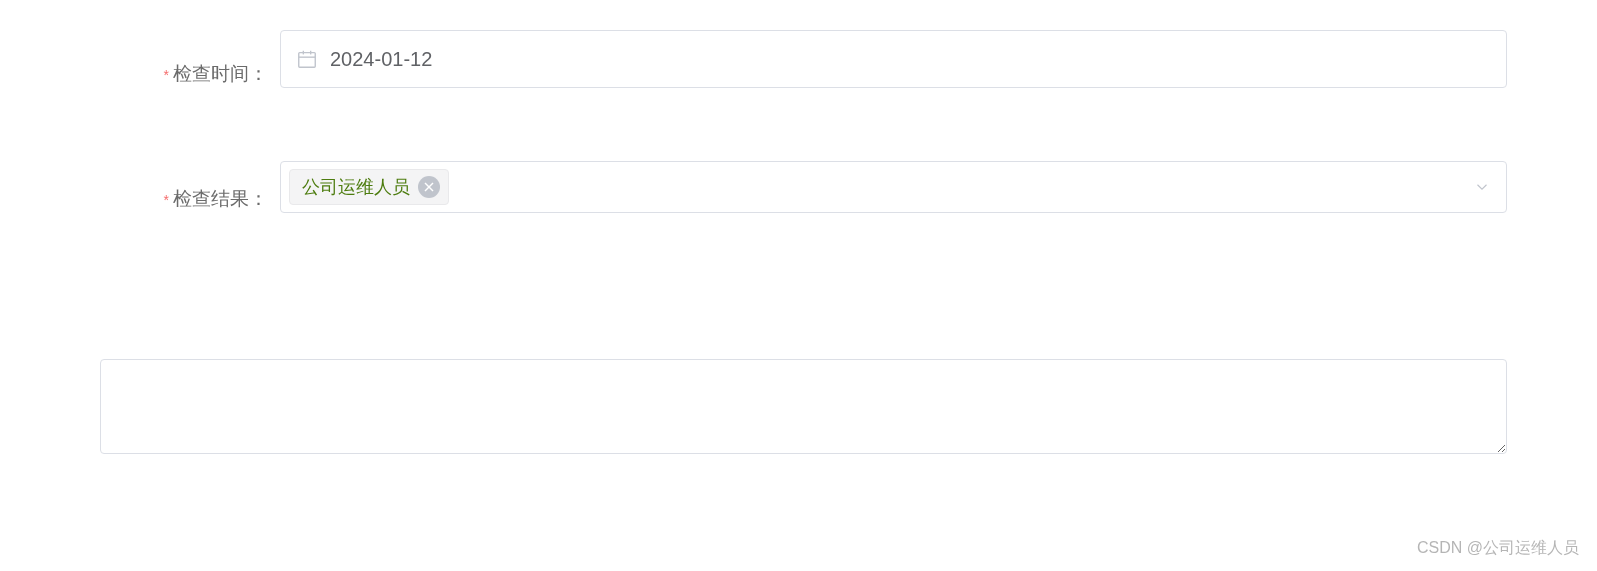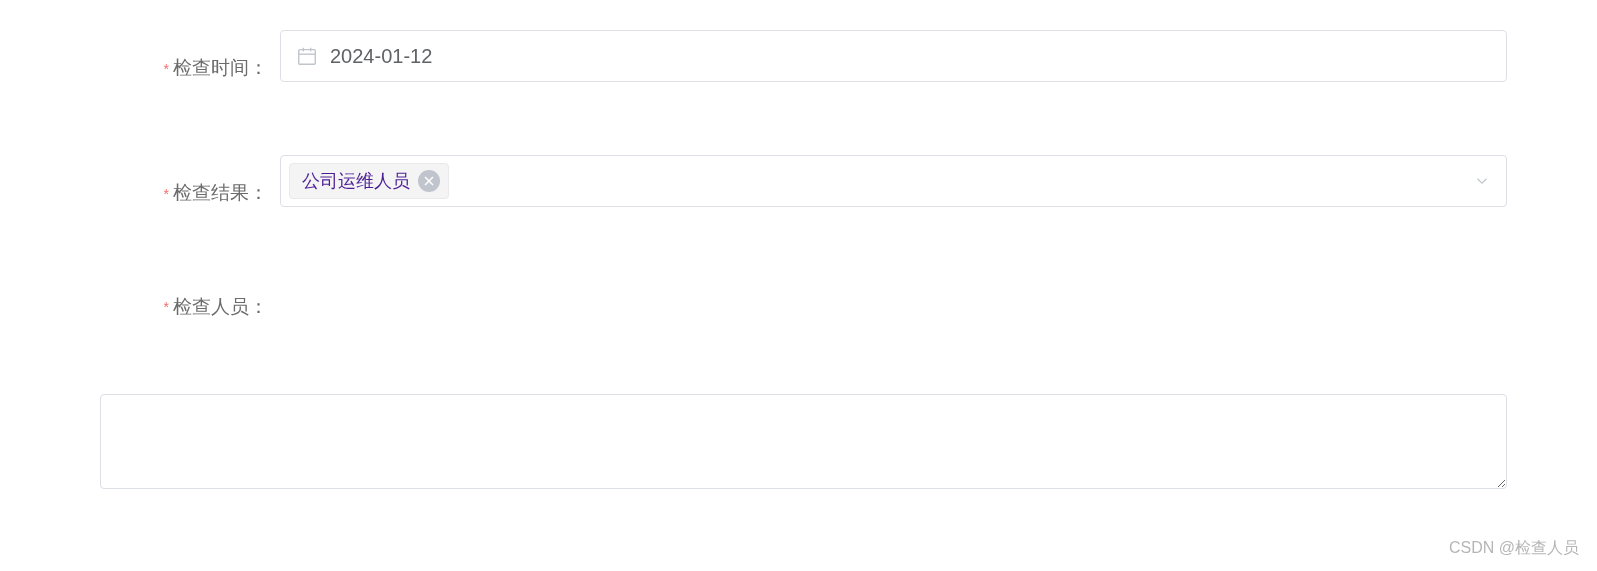--- a/index.html
+++ b/index.html
@@ -36,21 +36,21 @@
       margin-right: 4px;
       font-size: 14px;
       vertical-align: middle;
     }
     .input-col {
       flex: 1;
     }
     .input-box {
       border: 1px solid #dcdfe6;
       border-radius: 4px;
-      height: 52px;
+      height: 58px;
       display: flex;
       align-items: center;
       padding: 0 15px;
       background: #fff;
       font-size: 20px;
       color: #606266;
       cursor: pointer;
     }
     .date-input .cal-icon {
       margin-right: 12px;
@@ -70,21 +70,21 @@
       cursor: pointer;
     }
     .tag {
       background: #f4f4f5;
       border: 1px solid #e9e9eb;
       border-radius: 4px;
       padding: 5px 8px 5px 12px;
       display: inline-flex;
       align-items: center;
       font-size: 18px;
-      color: #4c1d95;
+      color: #4d7c0f;
     }
     .tag-close {
       margin-left: 8px;
       width: 22px;
       height: 22px;
       border-radius: 50%;
       background: #c0c4cc;
       display: inline-flex;
       align-items: center;
       justify-content: center;
@@ -163,24 +163,21 @@
       <span class="chevron">
         <svg width="18" height="18" viewBox="0 0 24 24" fill="none" stroke="currentColor" stroke-width="1.5">
           <polyline points="6 9 12 15 18 9"></polyline>
         </svg>
       </span>
     </div>
   </div>
 </div>
 
 <div class="form-row">
-  <div class="label-col">
-    <span class="required">*</span><span>检查人员：</span>
-  </div>
 </div>
 
 <div class="form-row">
   <div class="input-col">
     <textarea class="textarea-box" style=""></textarea>
   </div>
 </div>
 
-<div class="watermark">CSDN @检查人员</div>
+<div class="watermark">CSDN @公司运维人员</div>
 
 </body></html>

